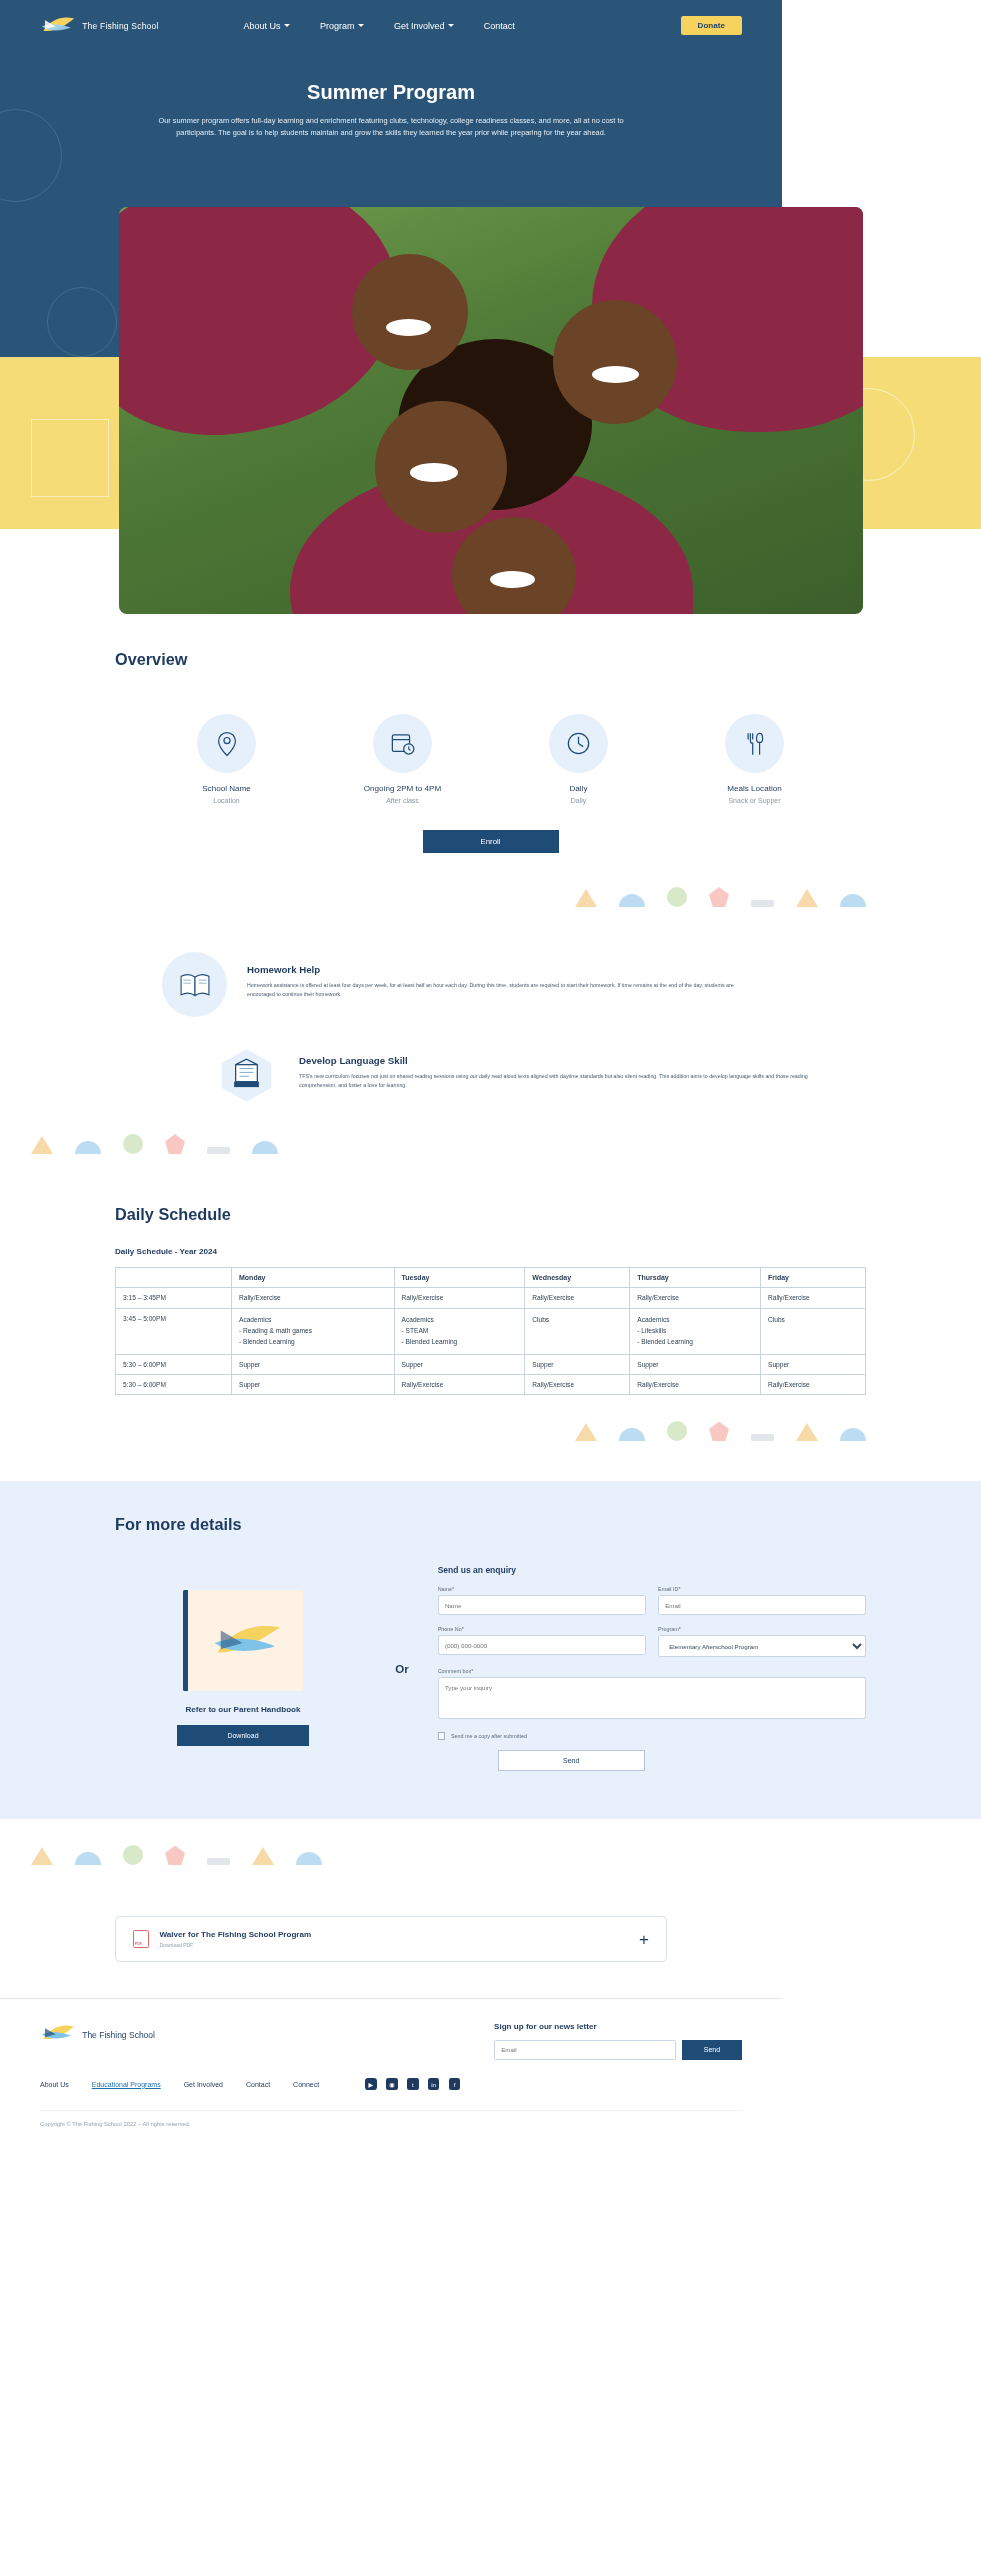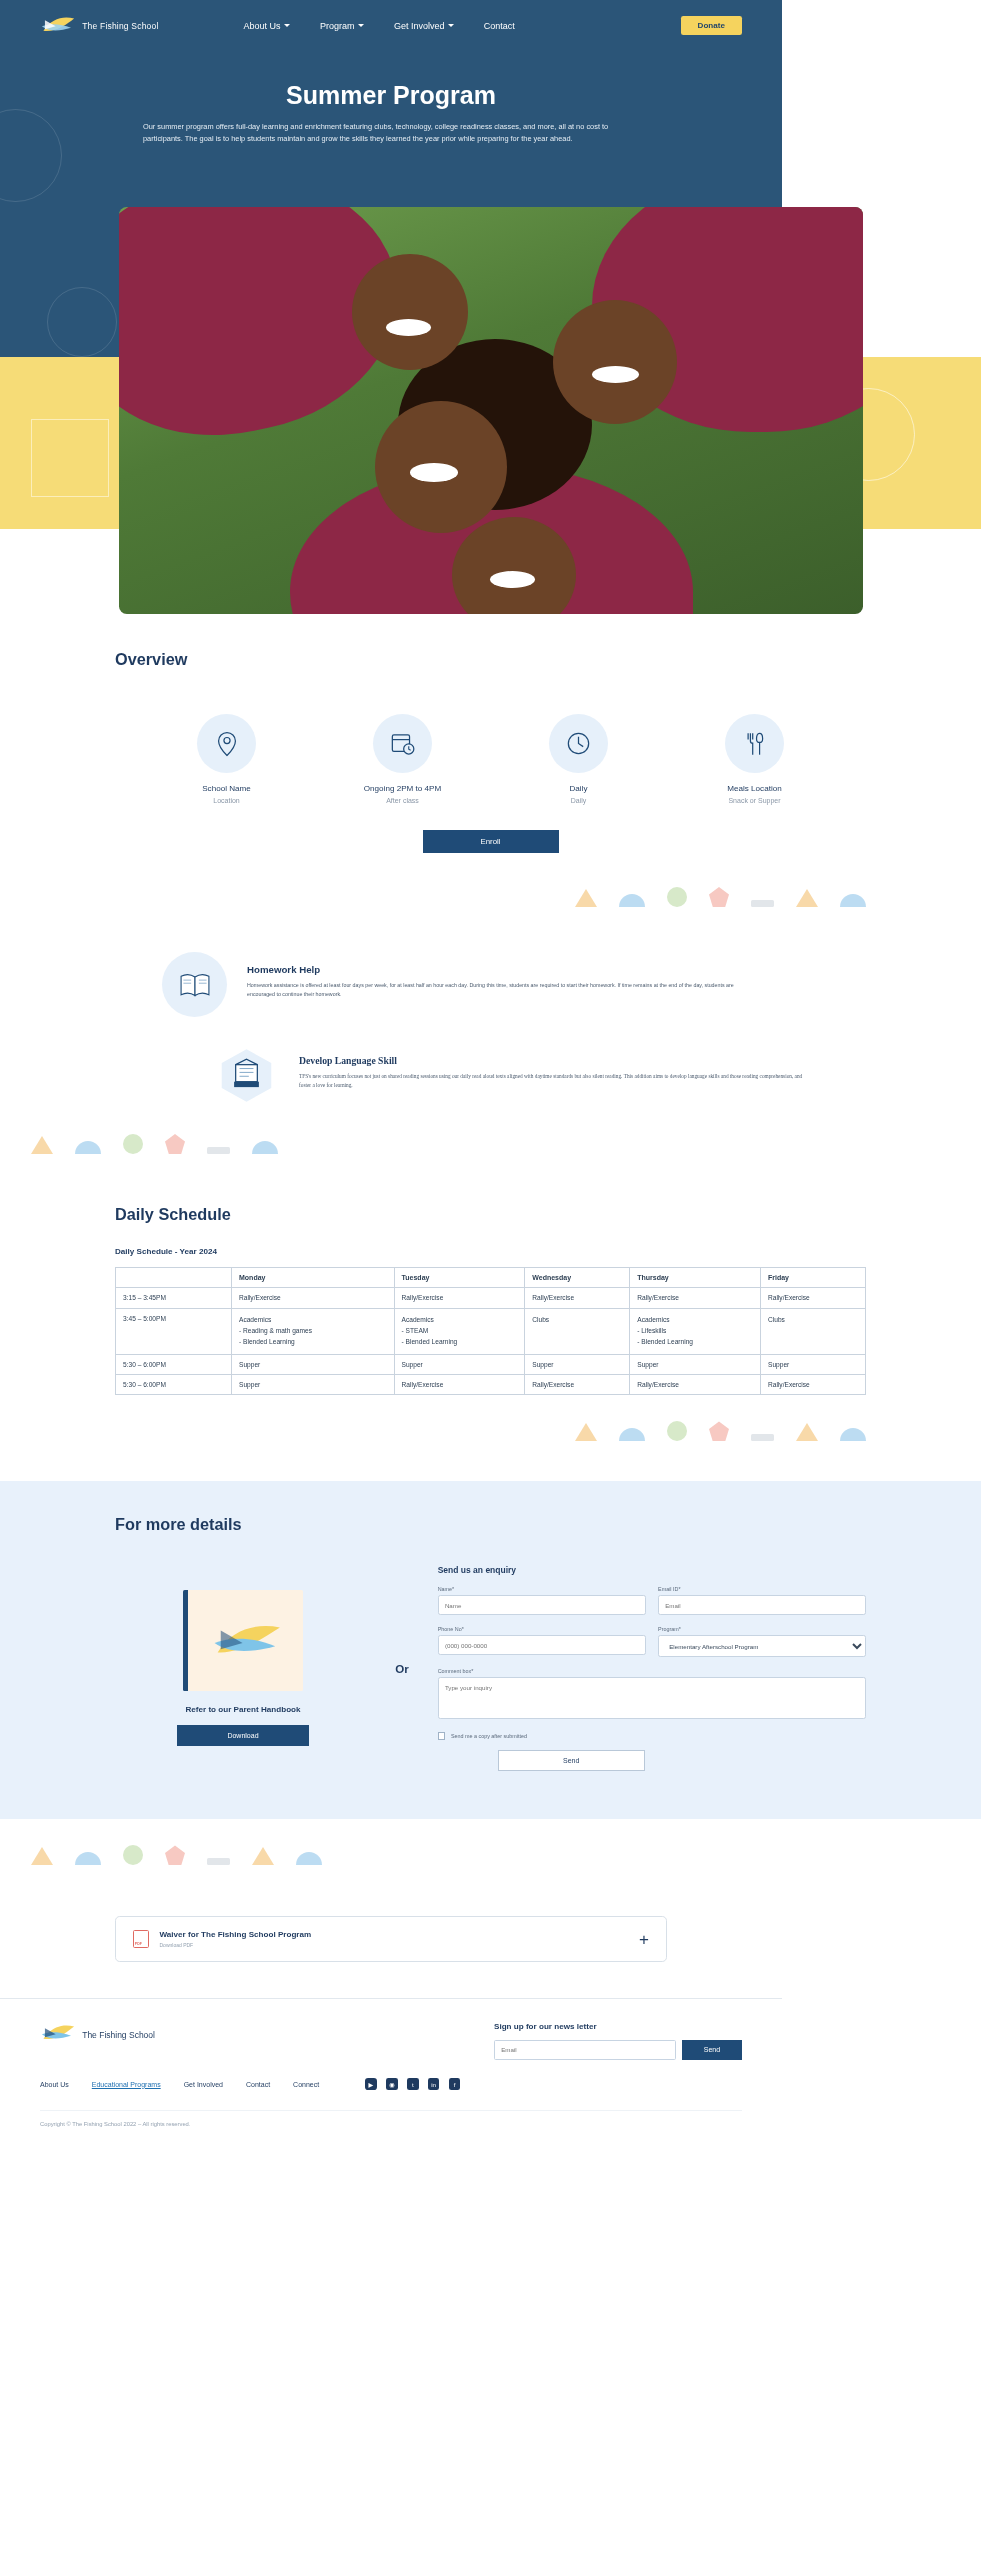--- a/index.html
+++ b/index.html
@@ -40,25 +40,25 @@
     cursor: pointer;
   }
   .caret { width: 0; height: 0; border-left: 3.1px solid transparent; border-right: 3.1px solid transparent; border-top: 3.9px solid #ffffff; }
   .donate-btn {
     margin-left: auto; background: #f5d35e; color: #23466b;
     font-size: 8.1px; font-weight: bold; border: none;
     padding: 5.4px 17px; border-radius: 2.3px; cursor: pointer;
   }
 
   .hero-title {
-    text-align: center; color: #fff; font-size: 25px; font-weight: bold;
+    text-align: center; color: #fff; font-size: 20px; font-weight: bold;
     margin-top: 29.5px; position: relative; z-index: 4;
   }
   .hero-sub {
-    width: 496px; margin: 11px auto 0; color: #e6eef5;
+    width: 496px; margin: 11px auto 0; text-align: center; color: #e6eef5;
     font-size: 7.4px; line-height: 1.7; position: relative; z-index: 4;
   }
 
   
   .yellow-band {
     position: absolute; left: 0; top: 357px; width: 981px; height: 172px;
     background: #f6dc77;
   }
   .band-wrap { position: relative; height: 172px; }
   .band-circle { position: absolute; width: 93px; height: 93px; border: 1.6px solid rgba(255,255,255,.55); border-radius: 50%; left: 822px; top: 31px;}
@@ -365,21 +365,21 @@
             <path d="M40 8c-6-3-12-3-18 1v24c6-4 12-4 18-1z" fill="#fff" stroke="#1f4b77" stroke-width="1.4"></path>
             <path d="M7 13h10M7 17h10M27 13h10M27 17h10" stroke="#7aa3c6" stroke-width="1"></path>
           </svg>
       </div>
       <div class="help-body">
         <div class="help-title">Homework Help</div>
         <div class="help-text">Homework assistance is offered at least four days per week, for at least half an hour each day. During this time, students are required to start their homework. If time remains at the end of the day, students are encouraged to continue their homework.</div>
       </div>
     </div>
 
-    <div class="help-item" style="margin-left:99px;font-family:Liberation Serif, serif;">
+    <div class="help-item" style="margin-left:99px;">
       <div class="help-ico hex">
         <svg width="65" height="65" viewBox="0 0 84 84">
           <path d="M42 8 L74 26 L74 58 L42 76 L10 58 L10 26 Z" fill="#e6f0fa"></path>
           <rect x="28" y="28" width="28" height="22" fill="#fff" stroke="#1f4b77" stroke-width="1.6"></rect>
           <rect x="26" y="50" width="32" height="7" fill="#1f4b77"></rect>
           <path d="M28 28 L42 21 L56 28" fill="none" stroke="#1f4b77" stroke-width="1.6"></path>
           <path d="M33 33h18M33 38h18M33 43h12" stroke="#7aa3c6" stroke-width="1.2"></path>
         </svg>
       </div>
       <div class="help-body">

